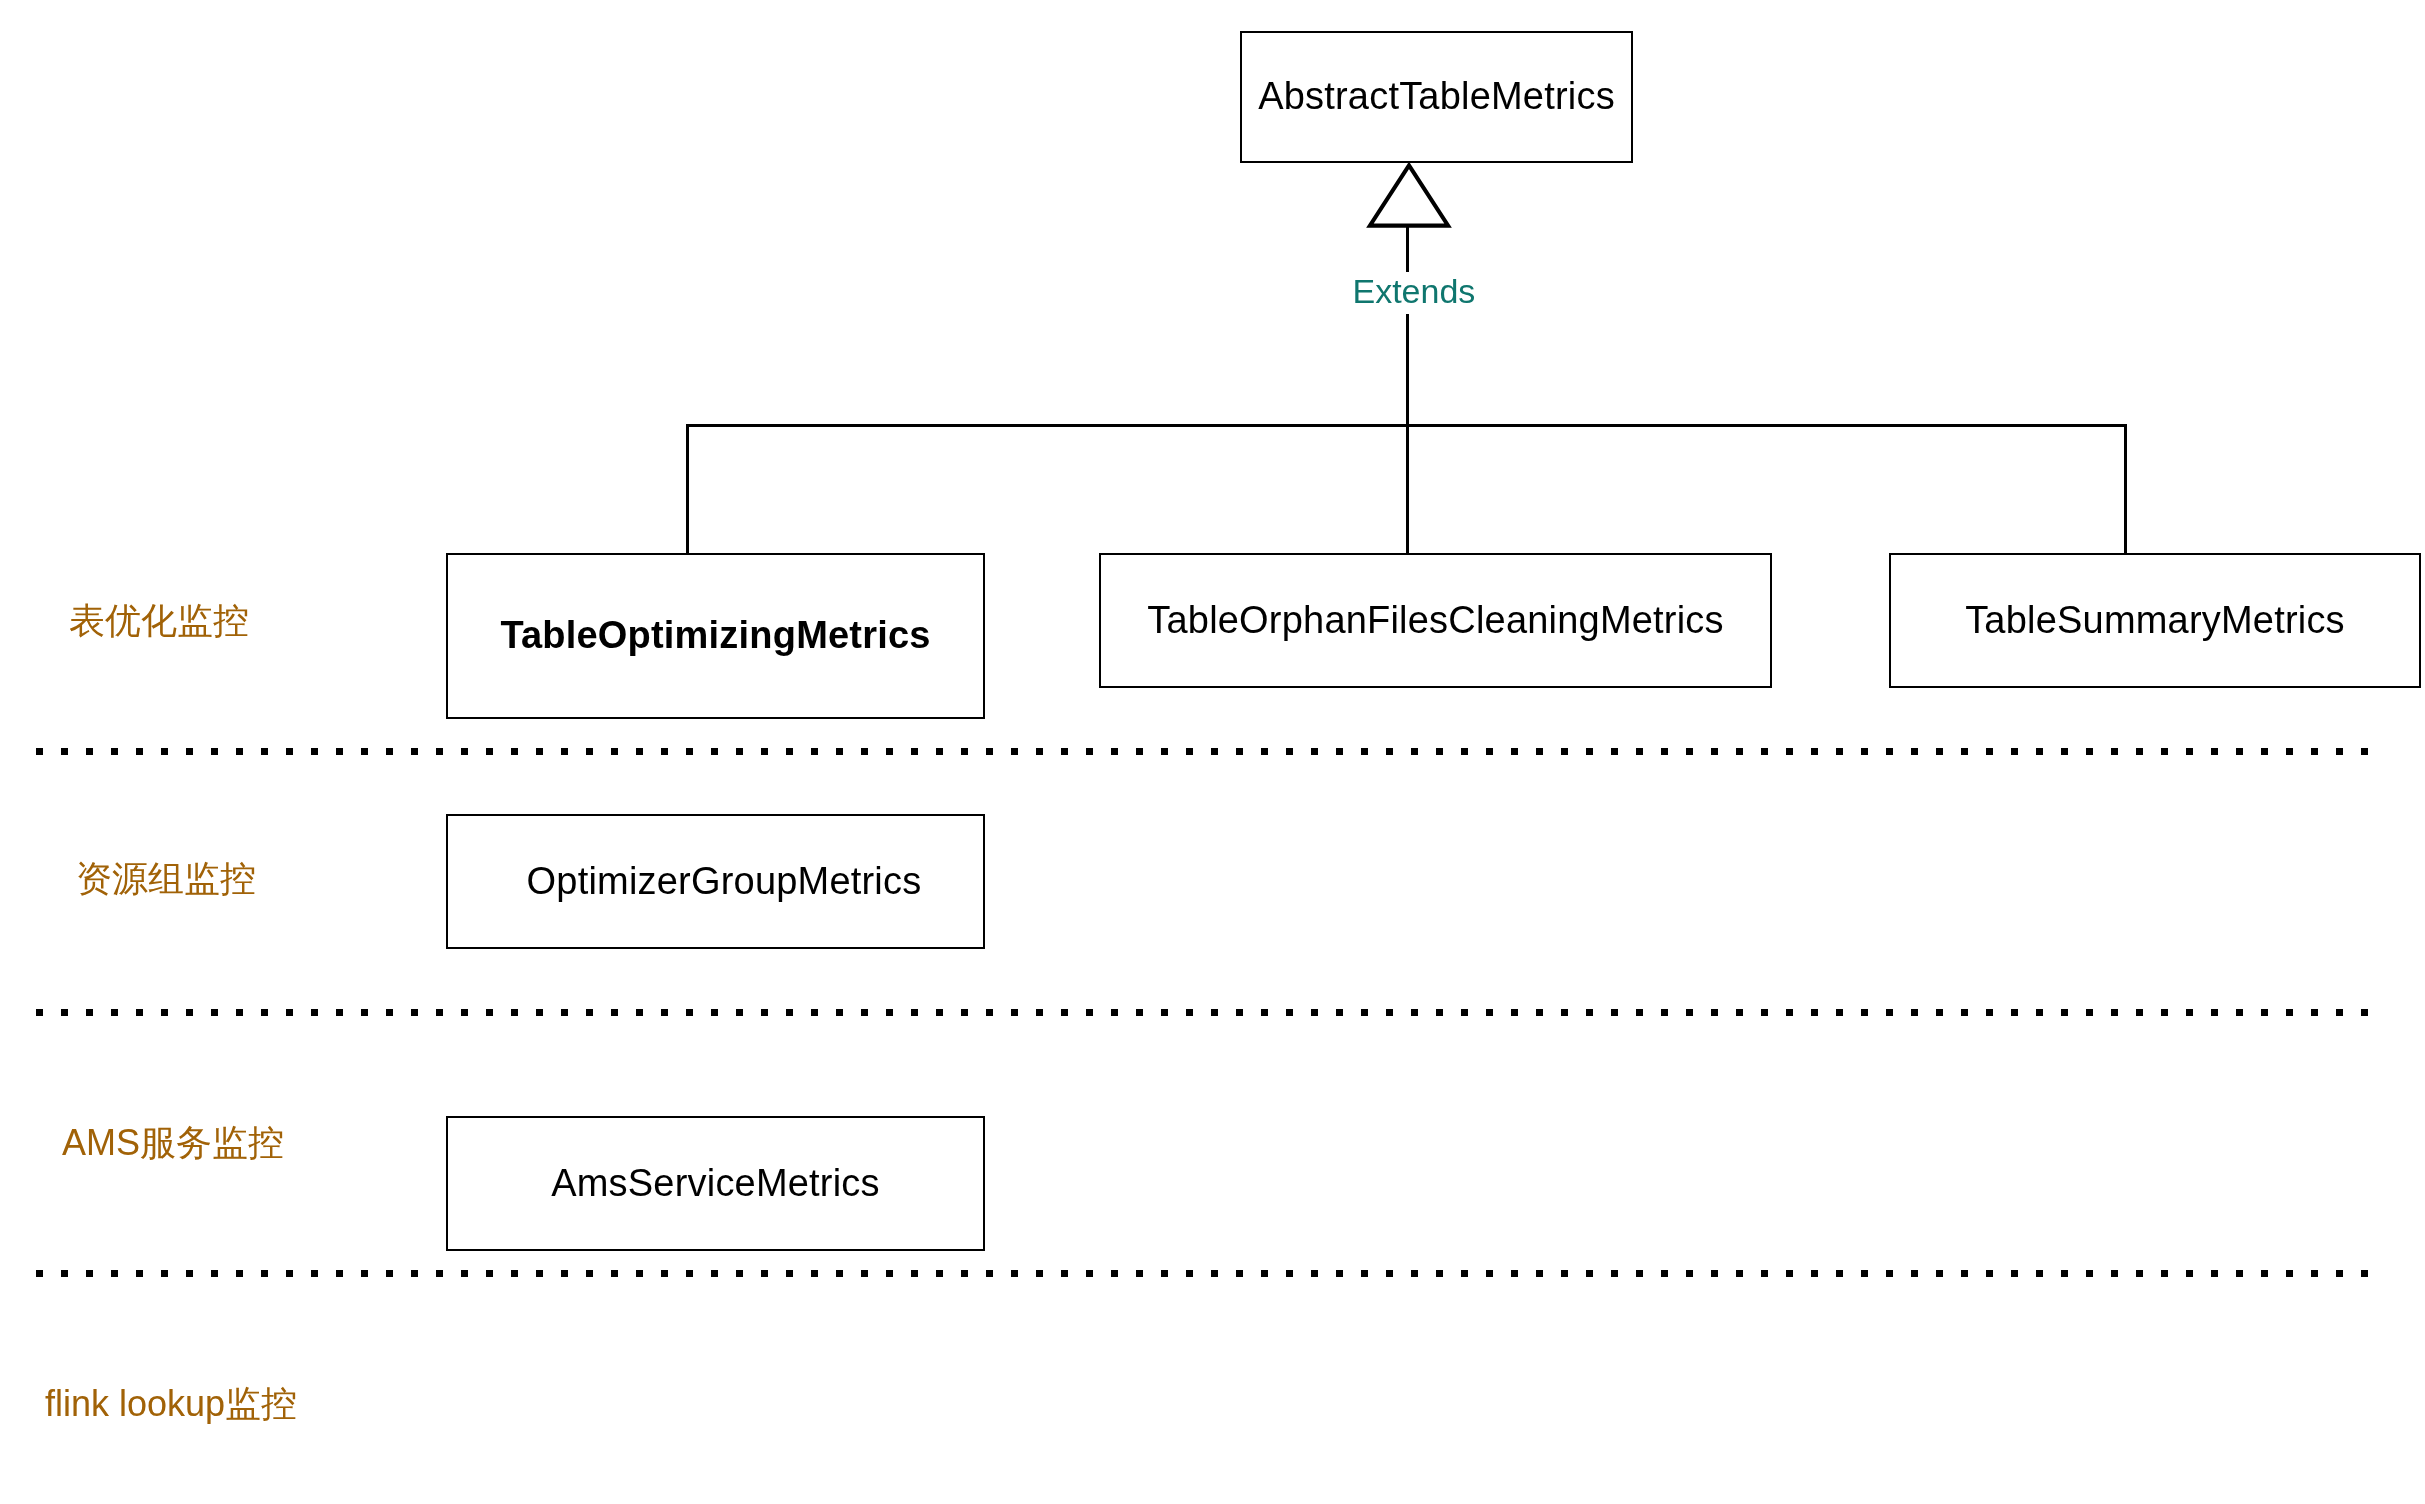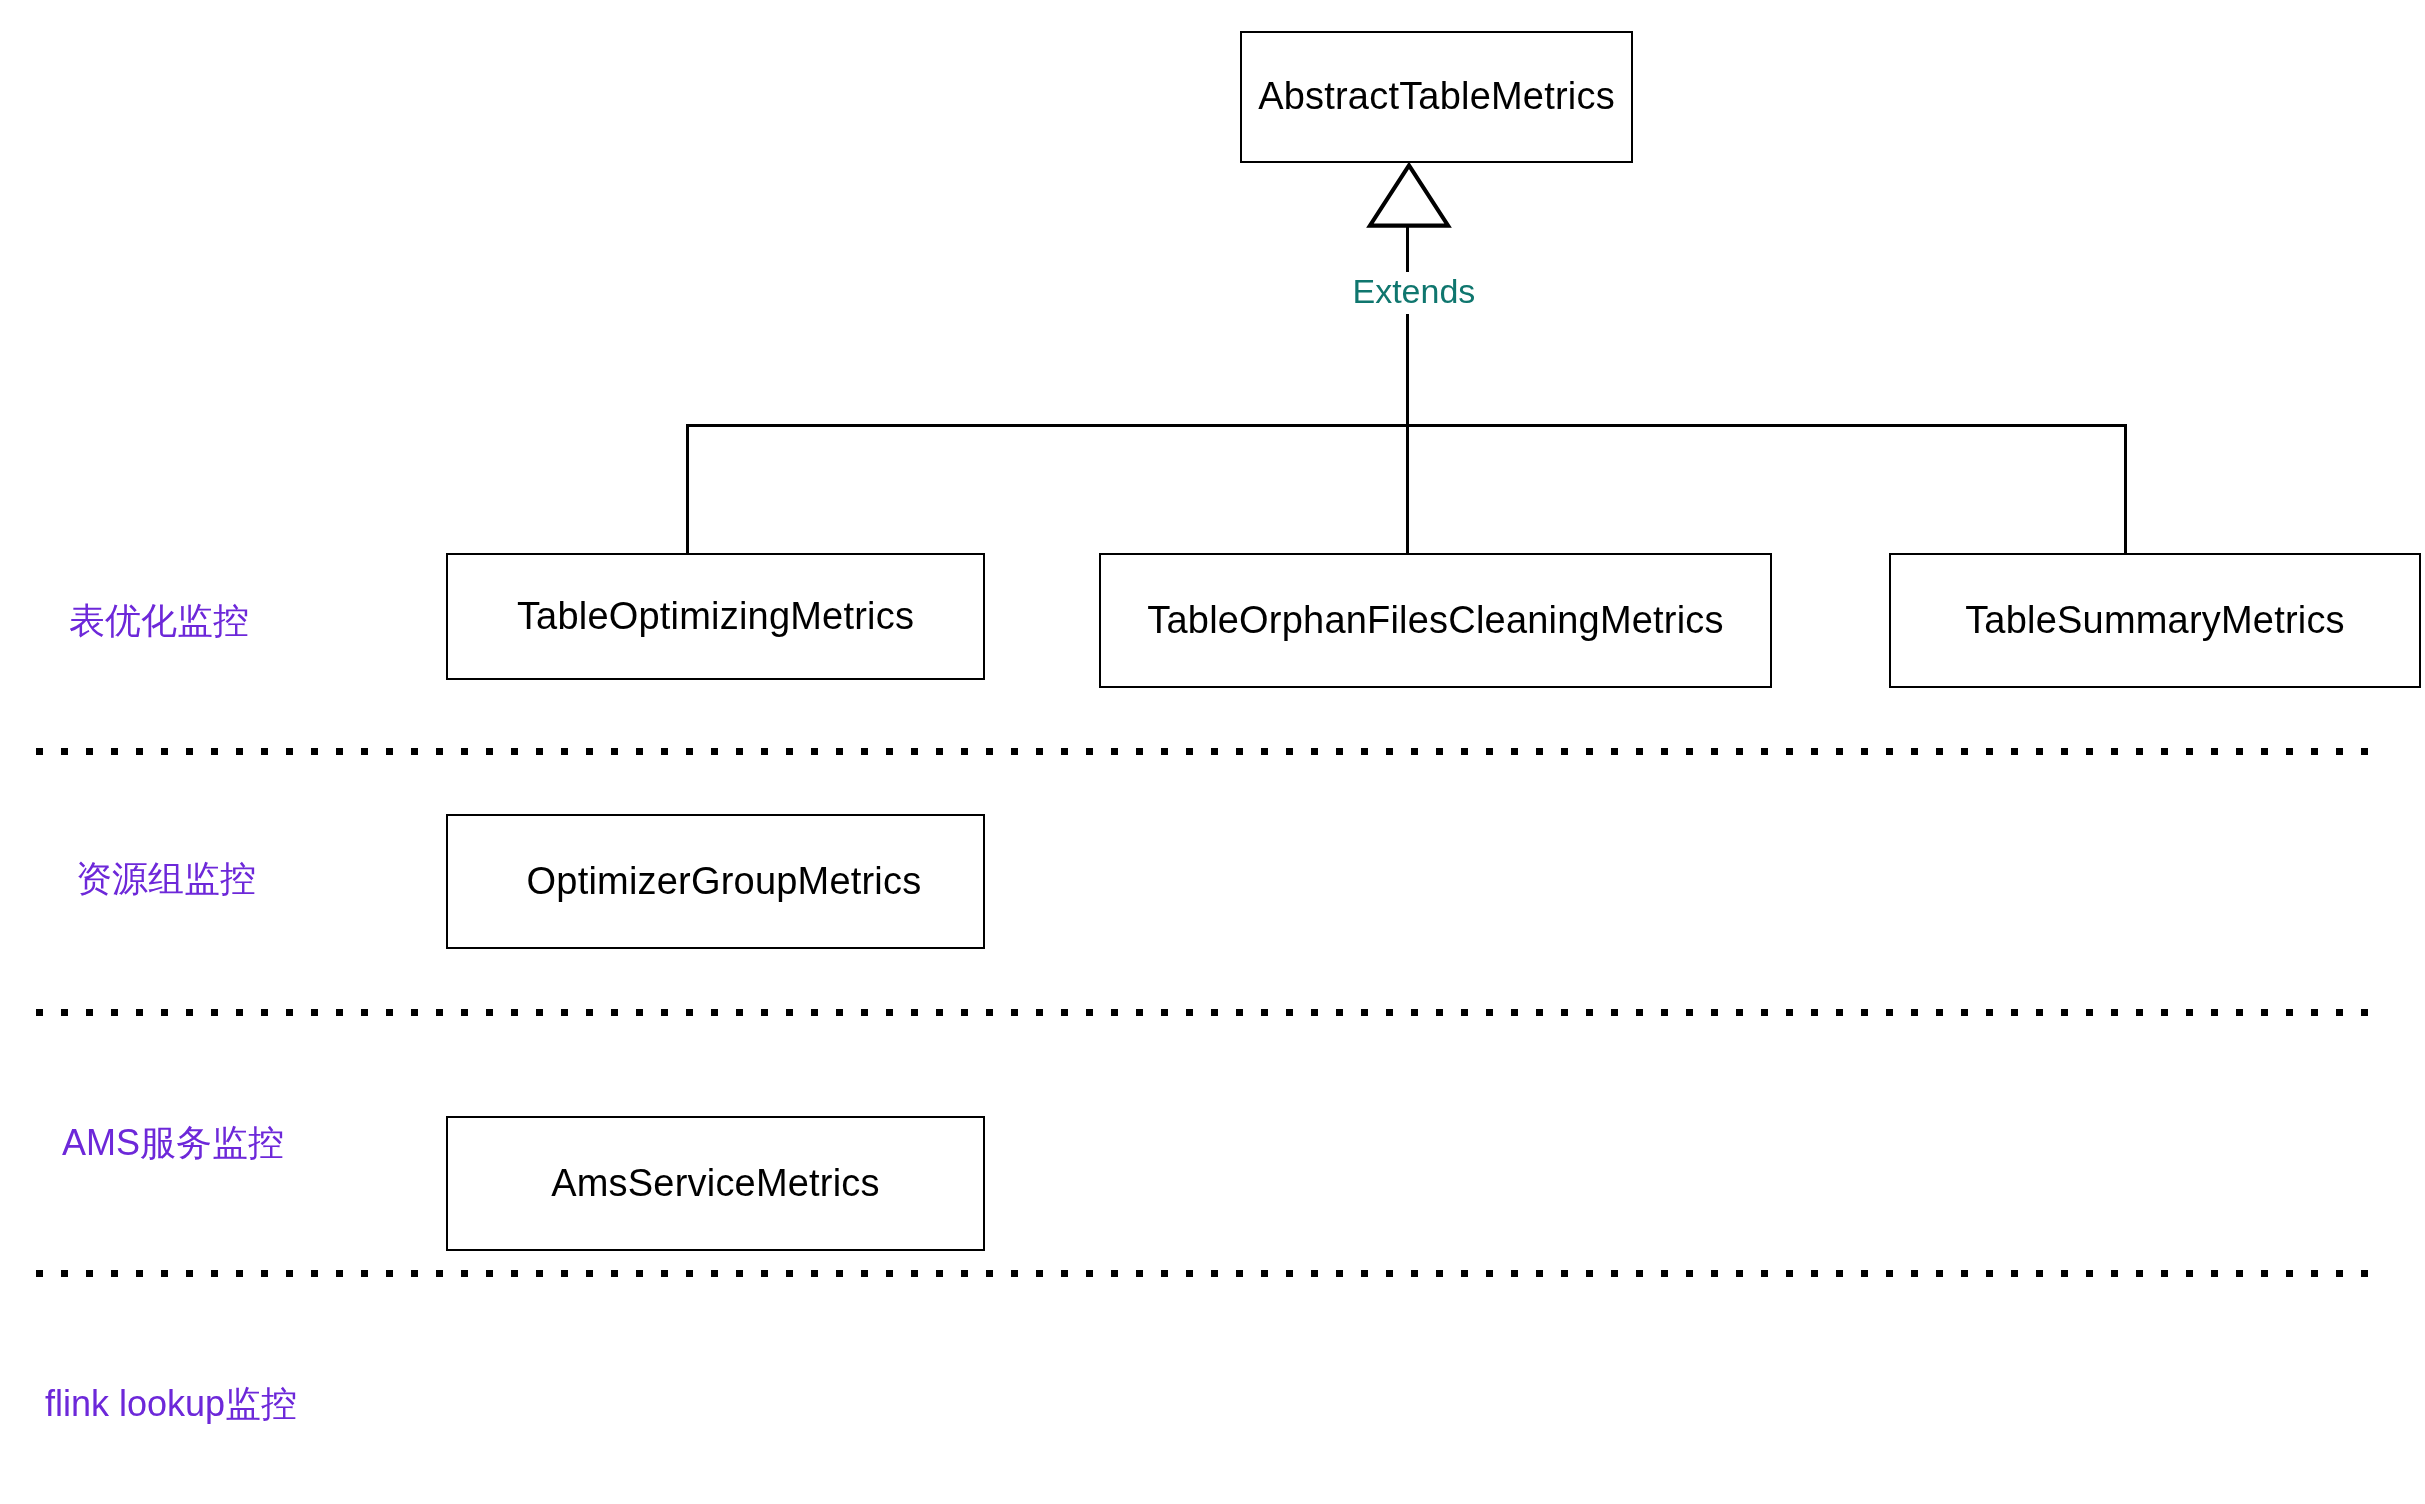--- a/index.html
+++ b/index.html
@@ -31,21 +31,21 @@
     font-size: 38px;
     line-height: 1.1;
     letter-spacing: 0.2px;
     white-space: nowrap;
     margin-left: 30px;
   }
 
   
   .lane-label {
     position: absolute;
-    color: #6d28d9;
+    color: #a16207;
     font-size: 36px;
     line-height: 1.1;
     white-space: nowrap;
     display: flex;
     align-items: center;
   }
 
   
   .vline {
     position: absolute;
@@ -106,21 +106,21 @@
   <div class="vline" style="left:1406px; top:314px; height:113px;"></div>
 
   <div class="hline" style="left:686px; top:424px; width:1441px;"></div>
 
   <div class="vline" style="left:686px; top:424px; height:131px;"></div>
   <div class="vline" style="left:1406px; top:424px; height:131px;"></div>
   <div class="vline" style="left:2124px; top:424px; height:131px;"></div>
 
   <div class="lane-label" style="left:69px; top:596px; height:49px;">表优化监控</div>
 
-  <div class="node" style="left:416px; top:553px; width:539px; height:127px;">
+  <div class="node" style="left:416px; top:553px; width:539px; height:166px;font-weight:bold;">
     <span>TableOptimizingMetrics</span>
   </div>
 
   <div class="node" style="left:1069px; top:553px; width:673px; height:135px;">
     <span>TableOrphanFilesCleaningMetrics</span>
   </div>
 
   <div class="node" style="left:1859px; top:553px; width:532px; height:135px;align-items:center;">
     <span>TableSummaryMetrics</span>
   </div>

